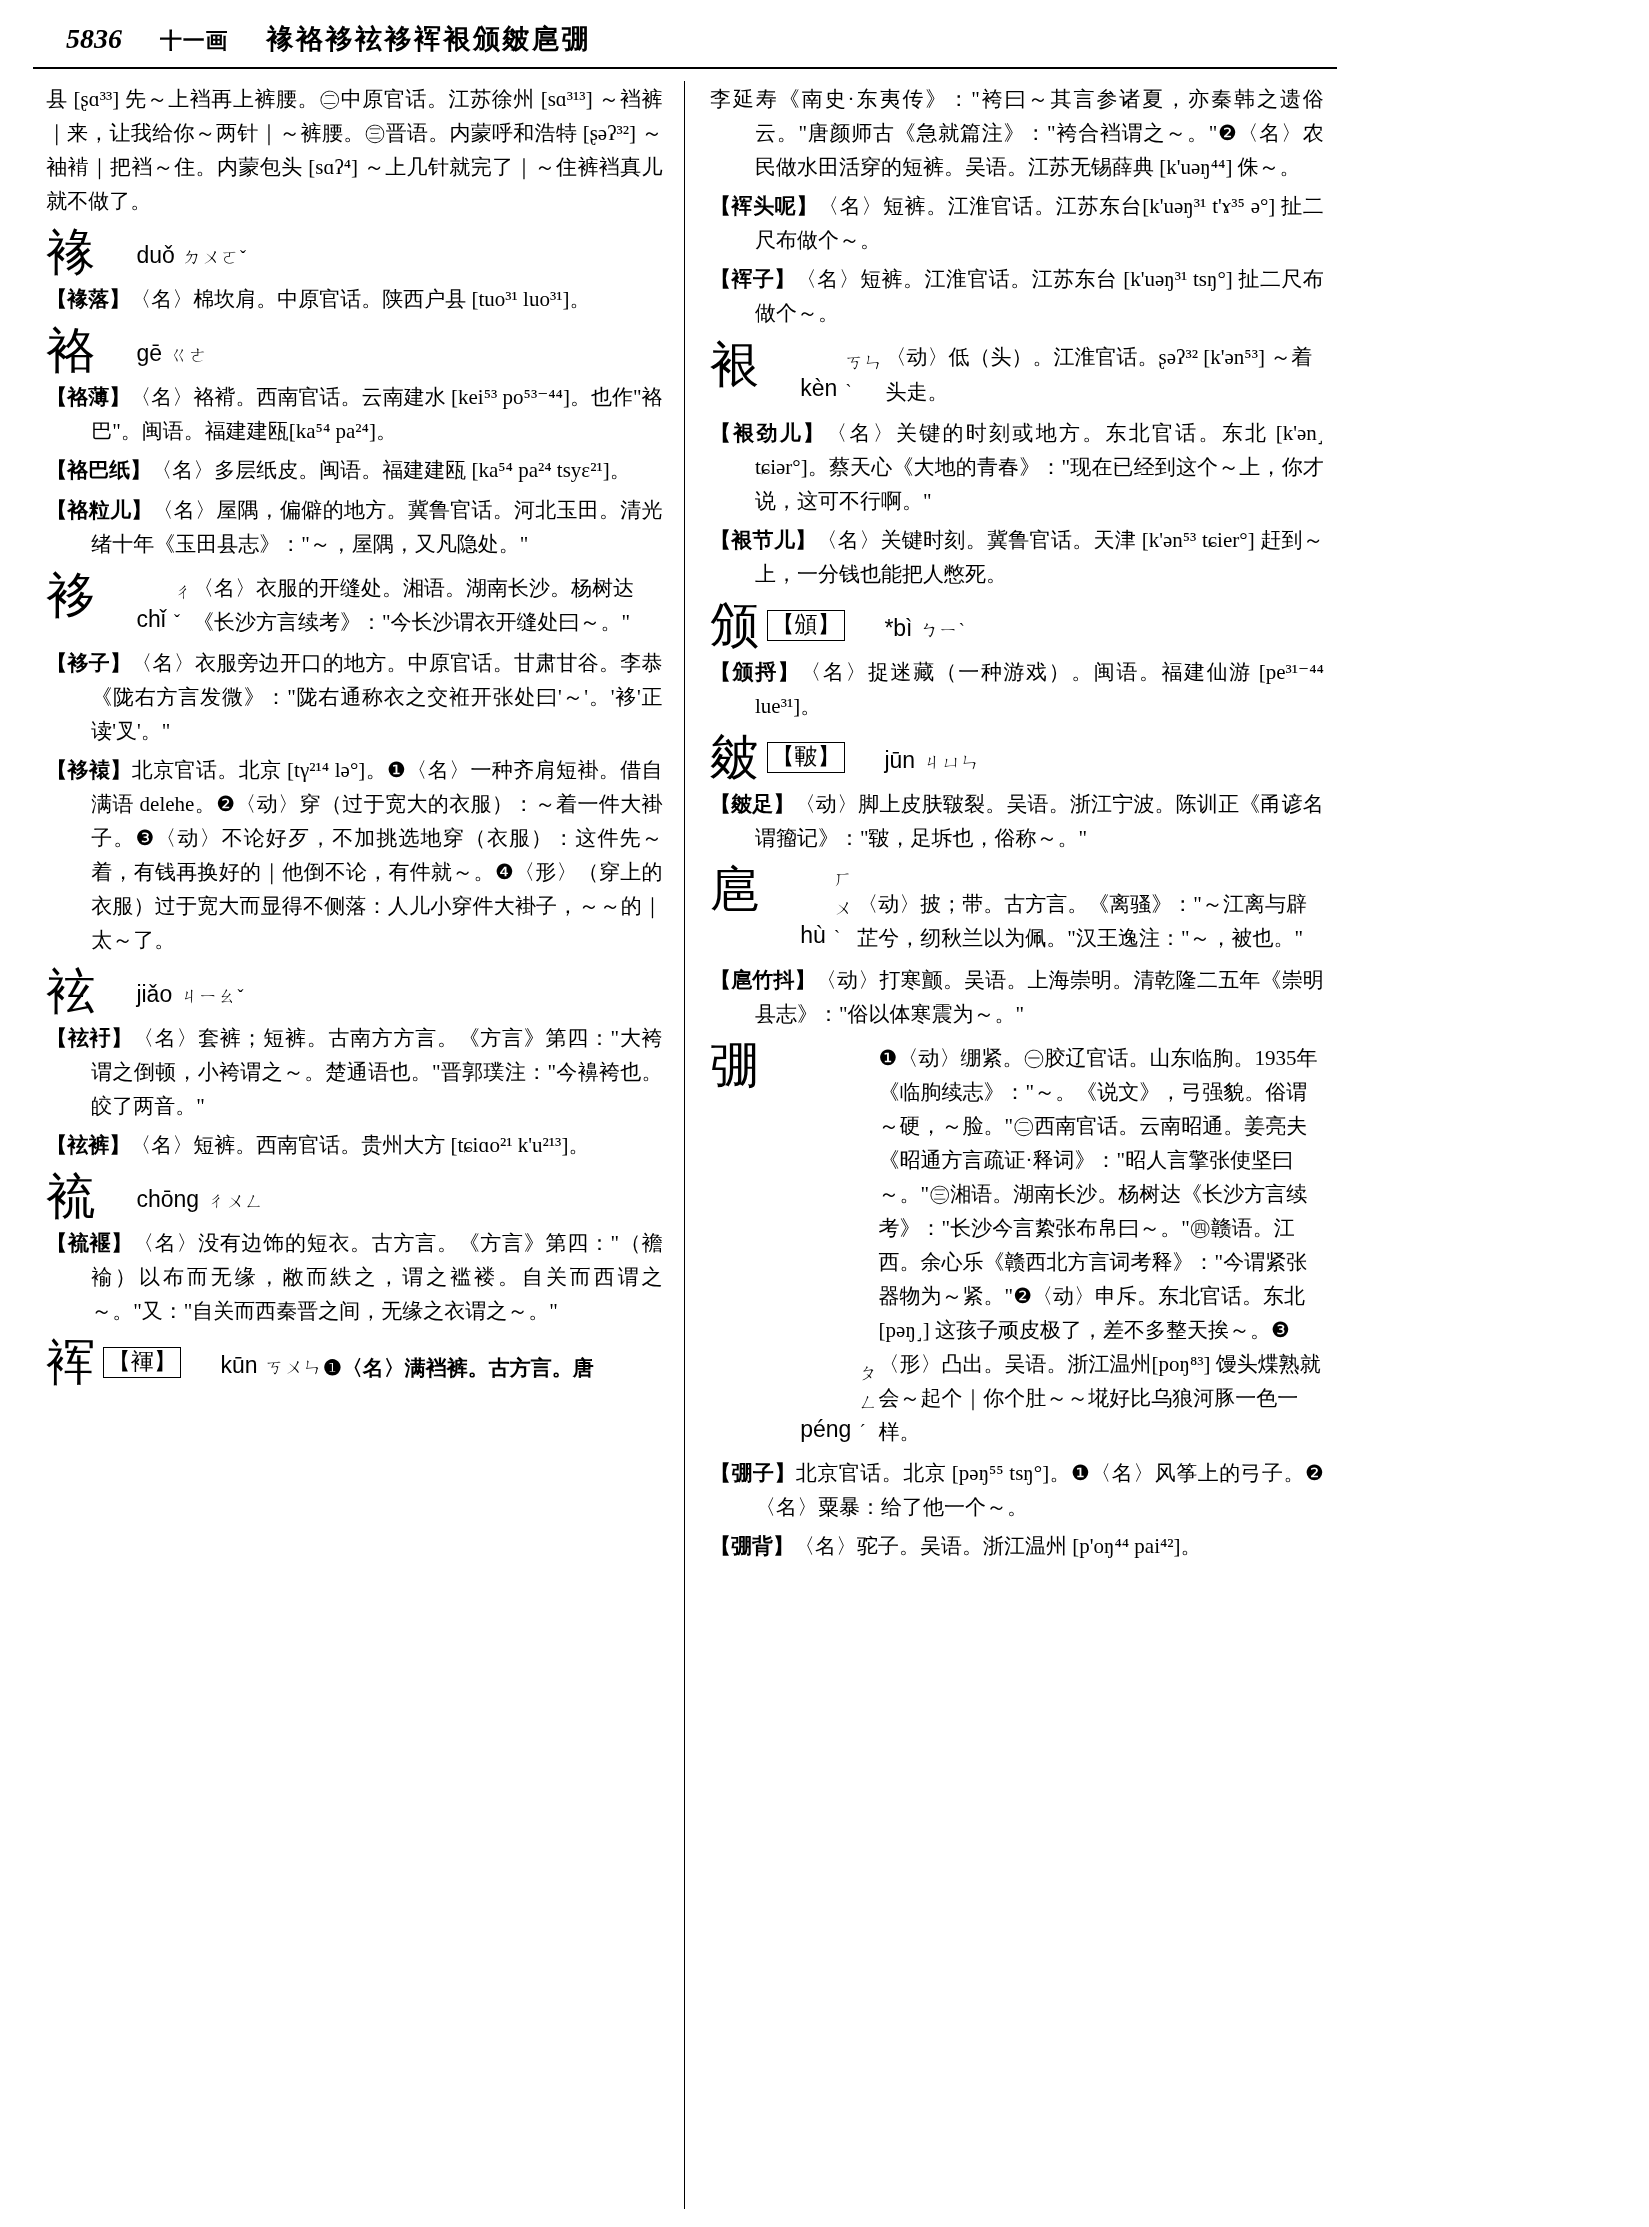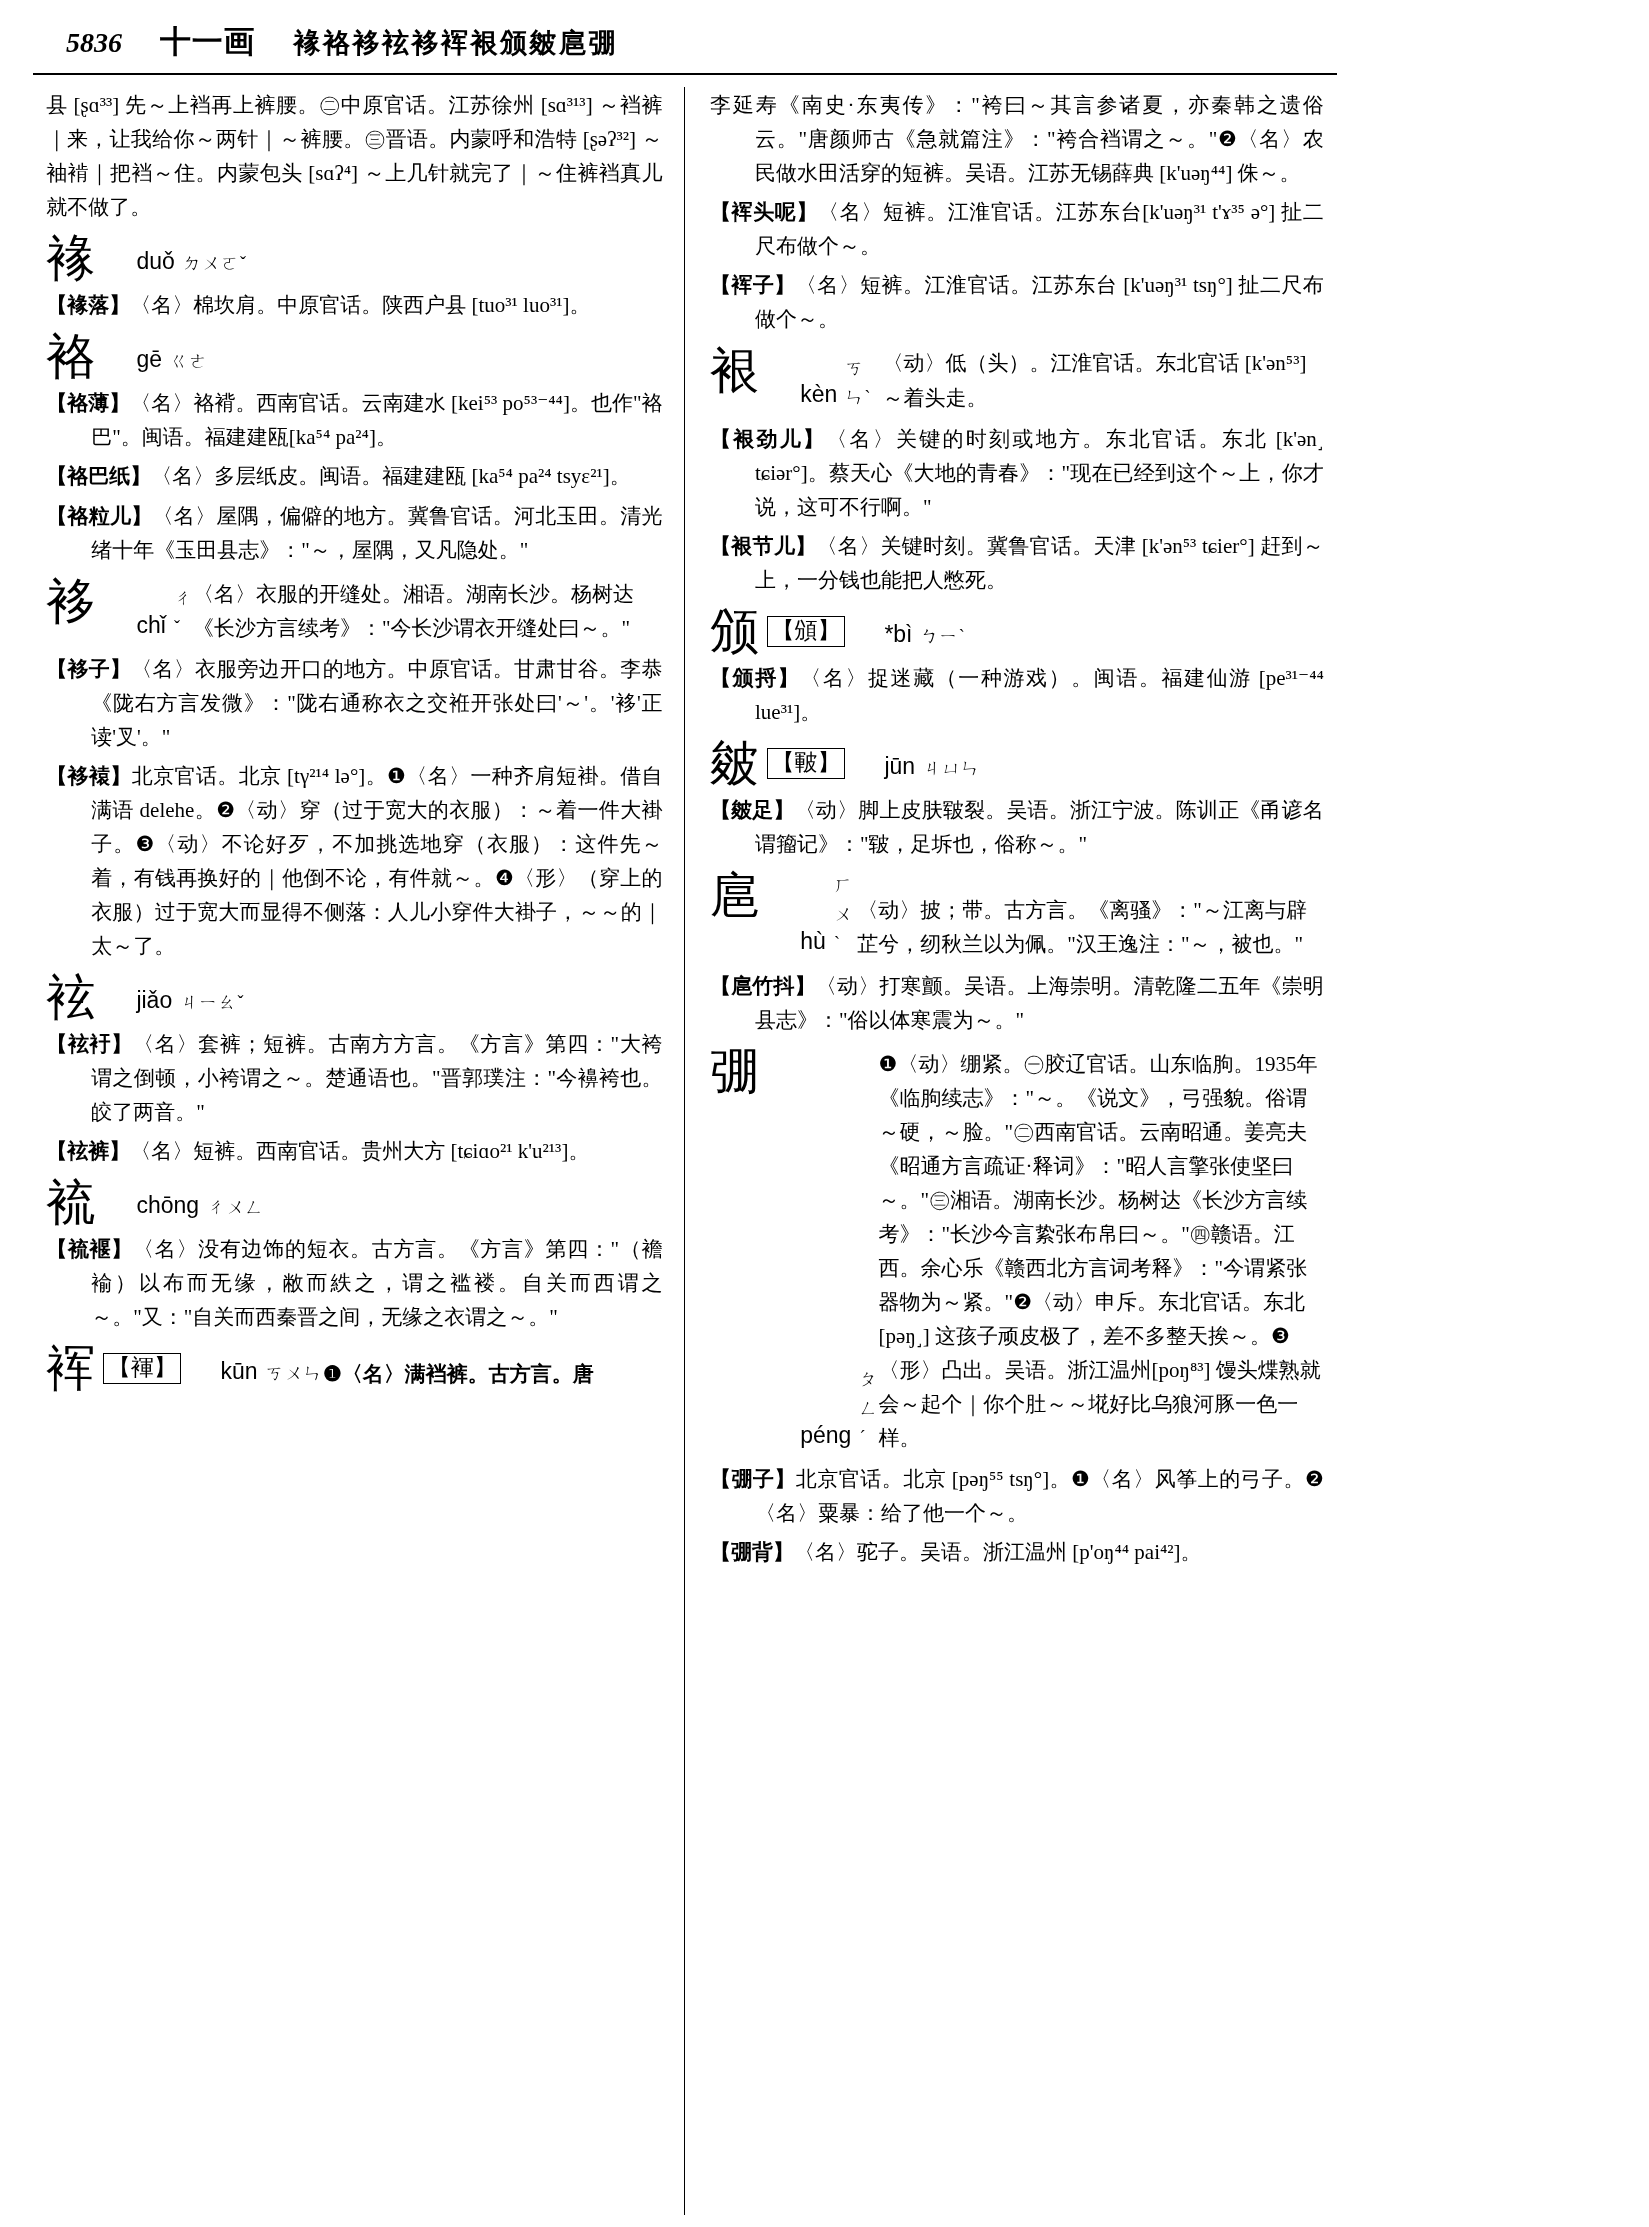--- a/index.html
+++ b/index.html
@@ -29,21 +29,21 @@
     padding-left: 33px;
     padding-bottom: 6.6px;
   }
   .page-num {
     font-style: italic;
     font-weight: bold;
     font-size: 28px;
     font-family: "Liberation Serif", serif;
   }
   .header-stroke {
-    font-size: 31px;
+    font-size: 22px;
     font-weight: bold;
     letter-spacing: 0.8px;
   }
   .header-chars {
     font-size: 27px;
     font-weight: bold;
     letter-spacing: 2.5px;
   }
   .rule {
     border: 0;
@@ -228,21 +228,21 @@
         <span class="term">【裈头呢】</span><span>〈名〉短裤。江淮官话。江苏东台[k'uəŋ³¹ t'ɤ³⁵ ə°] 扯二尺布做个～。</span>
       </div>
       <div class="sub-entry">
         <span class="term">【裈子】</span><span>〈名〉短裤。江淮官话。江苏东台 [k'uəŋ³¹ tsŋ°] 扯二尺布做个～。</span>
       </div>
 
       <div class="headword-block">
         <span class="big-char">裉</span>
         <span class="pinyin">kèn</span>
         <span class="zhuyin">ㄎㄣˋ</span>
-        <span class="inline-after">〈动〉低（头）。江淮官话。东北官话 [k'ən⁵³] ～着头走。</span>
+        <span class="inline-after">〈动〉低（头）。江淮官话。ʂəʔ³² [k'ən⁵³] ～着头走。</span>
       </div>
       <div class="sub-entry">
         <span class="term">【裉劲儿】</span><span>〈名〉关键的时刻或地方。东北官话。东北 [k'ən˼ tɕiər°]。蔡天心《大地的青春》："现在已经到这个～上，你才说，这可不行啊。"</span>
       </div>
       <div class="sub-entry">
         <span class="term">【裉节儿】</span><span>〈名〉关键时刻。冀鲁官话。天津 [k'ən⁵³ tɕier°] 赶到～上，一分钱也能把人憋死。</span>
       </div>
 
       <div class="headword-block">
         <span class="big-char">颁</span>

